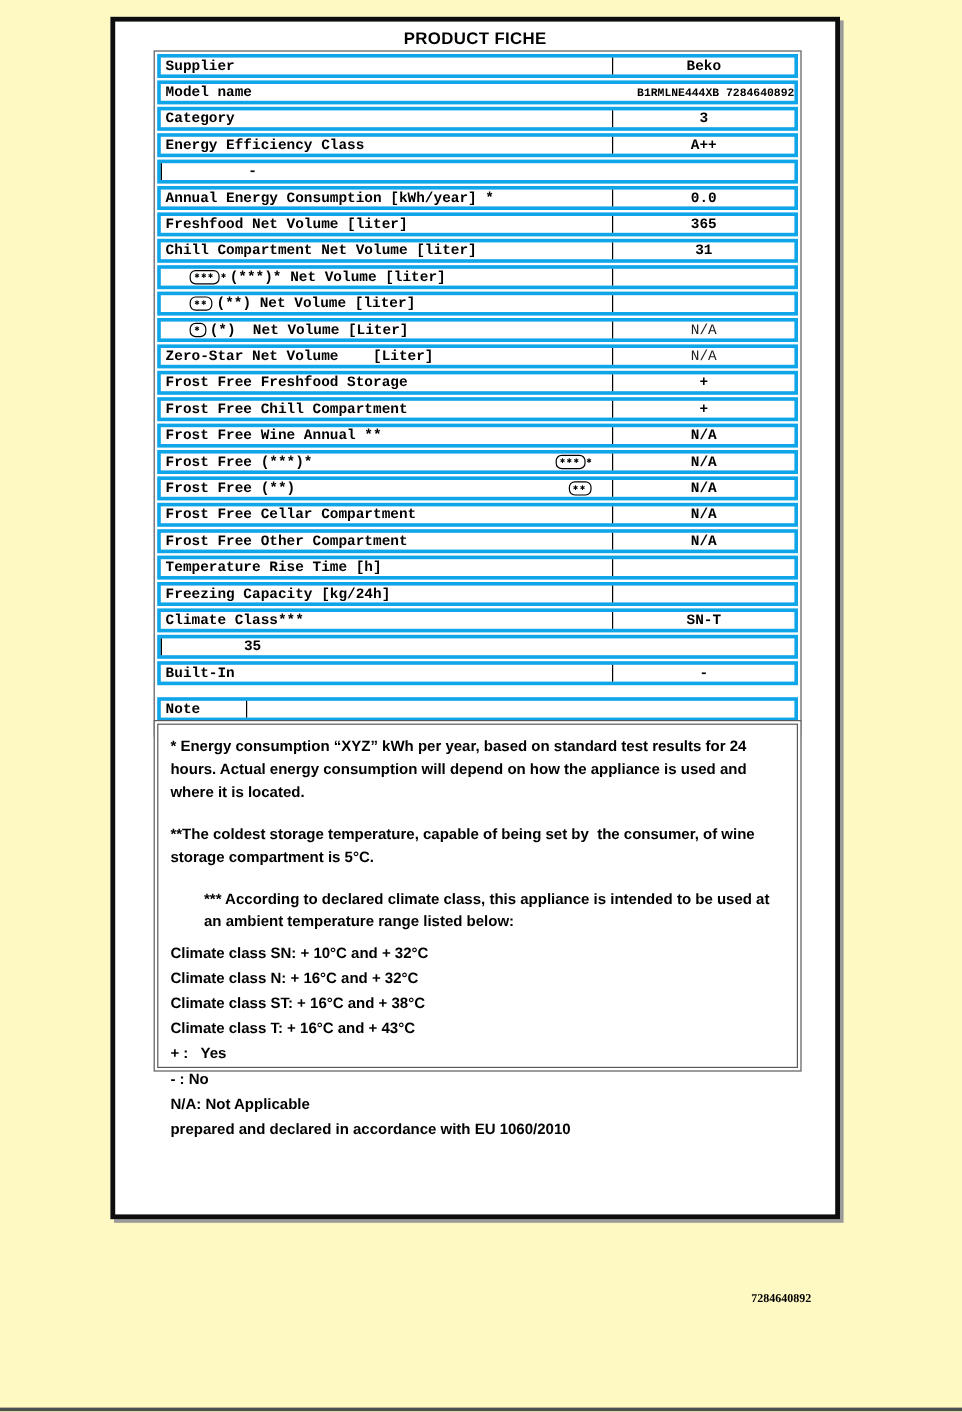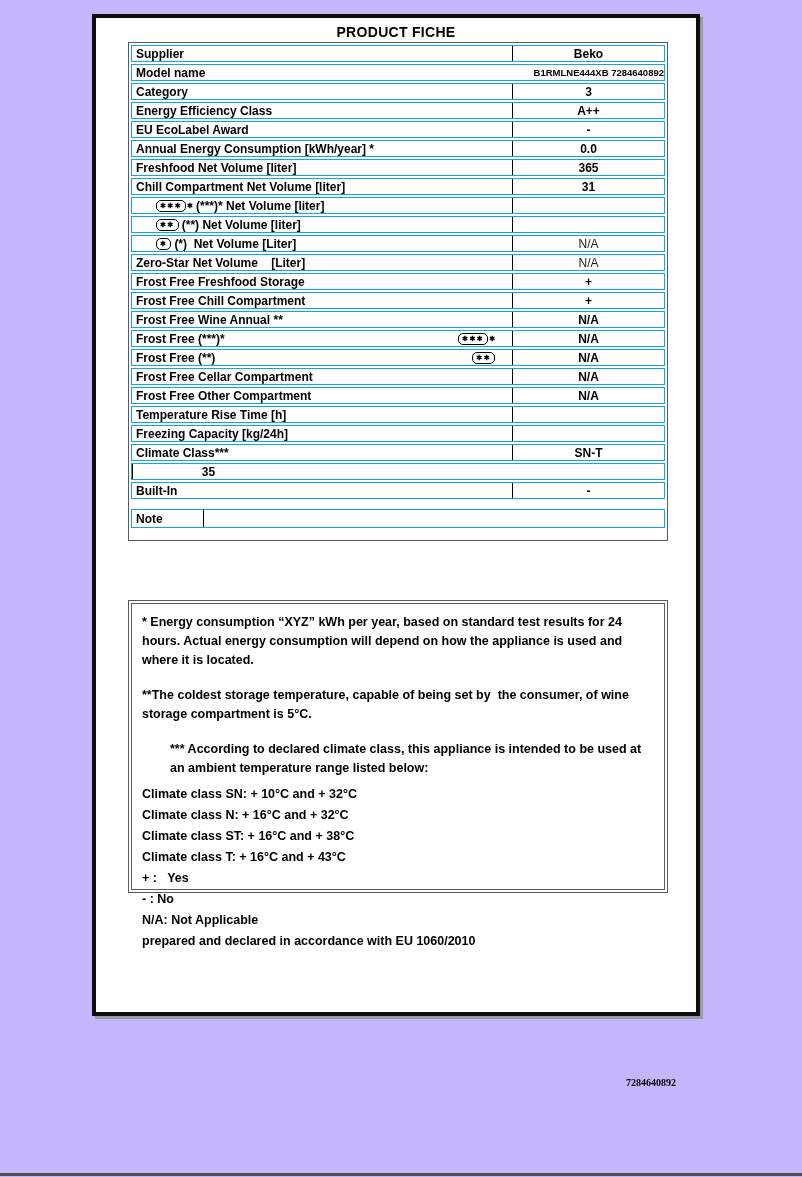--- a/index.html
+++ b/index.html
@@ -1,31 +1,31 @@
 <!DOCTYPE html>
 <html><head>
 <meta charset="utf-8">
 <style>
   * { margin:0; padding:0; box-sizing:border-box; }
   html,body { width:802px; height:1177px; background:#ffffff; overflow:hidden;
               font-family:"Liberation Sans", sans-serif; color:#000; }
-  .page { position:relative; width:802px; height:1177px; background:#c4b5fd; }
+  .page { position:relative; width:802px; height:1177px; background:#fef9c3; }
 
   
   .frame { position:absolute; left:92px; top:14px; width:608px; height:1002px;
            border:4px solid #0d0d0d; background:#fff; box-shadow:3px 3px 0 #9a9a9a; }
 
   .title { text-align:center; margin-top:6px; font-size:14px; font-weight:bold;
            letter-spacing:0.3px; }
 
   
   .table-box { position:absolute; left:32px; top:24px; width:540px;
                border:1px solid #5a5a5a; padding:2px; background:#fff; }
-  .row { display:flex; align-items:stretch; border:1px solid #0ea5e9; margin-bottom:2px;
-         min-height:17px; background:#fff; }
+  .row { display:flex; align-items:stretch; border:3px solid #0ea5e9; margin-bottom:2px;
+         min-height:17px; background:#fff;font-family:Liberation Mono, monospace; }
   .row:last-child { margin-bottom:10px; }
   .cell-label { flex:1; display:flex; align-items:center; padding-left:4px;
                 font-size:12px; font-weight:bold; white-space:pre; overflow:hidden; }
   .cell-label.indent { padding-left:24px; }
   .cell-label.spread { justify-content:space-between; padding-right:14px; }
   .cell-value { width:152px; border-left:1px solid #000; display:flex;
                 align-items:center; justify-content:center; font-size:12px;
                 font-weight:bold; text-align:center; }
   .cell-value.light { font-weight:normal; color:#1c1c1c; }
   .row.model-row .cell-value { border-left:none; width:158px; font-size:9.5px;
@@ -74,21 +74,20 @@
           </div>
           <div class="row">
             <div class="cell-label"><span>Category</span></div>
             <div class="cell-value">3</div>
           </div>
           <div class="row">
             <div class="cell-label"><span>Energy Efficiency Class</span></div>
             <div class="cell-value">A++</div>
           </div>
           <div class="row">
-            <div class="cell-label"><span>EU EcoLabel Award</span></div>
             <div class="cell-value">-</div>
           </div>
           <div class="row">
             <div class="cell-label"><span>Annual Energy Consumption [kWh/year] *</span></div>
             <div class="cell-value">0.0</div>
           </div>
           <div class="row">
             <div class="cell-label"><span>Freshfood Net Volume [liter]</span></div>
             <div class="cell-value">365</div>
           </div>

